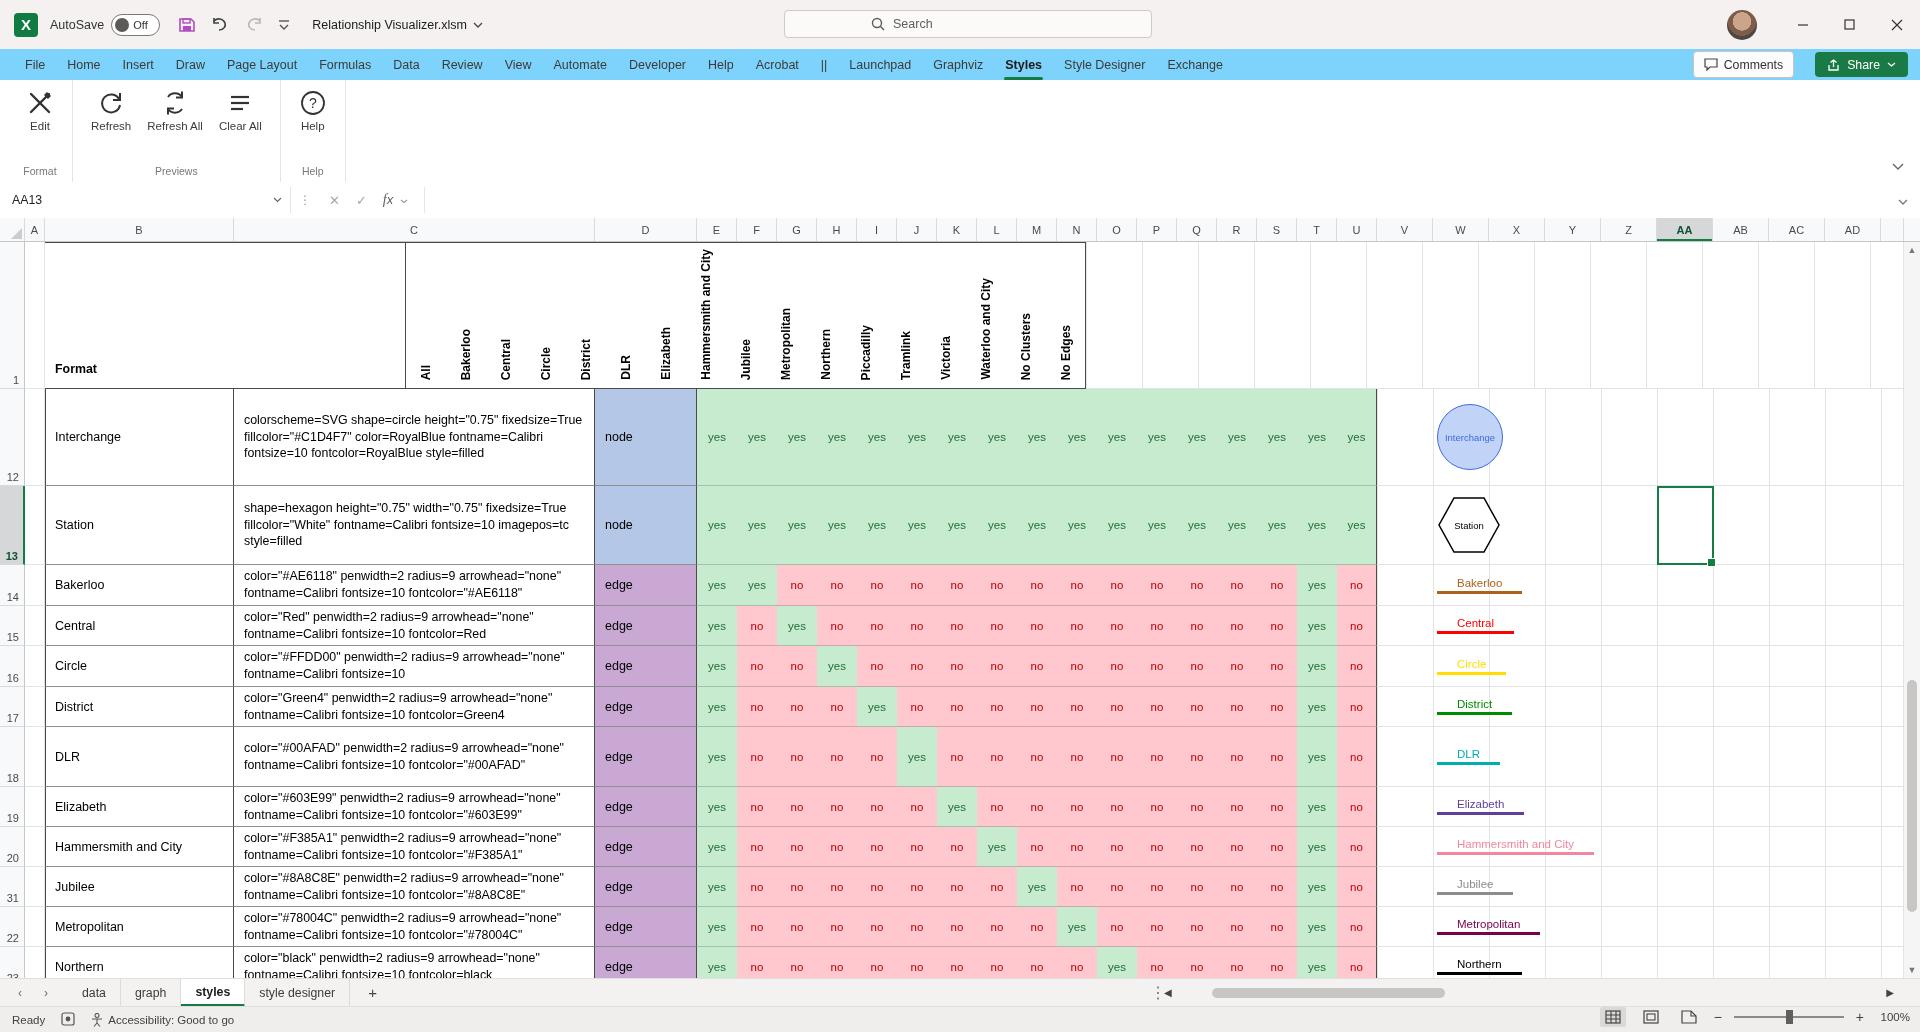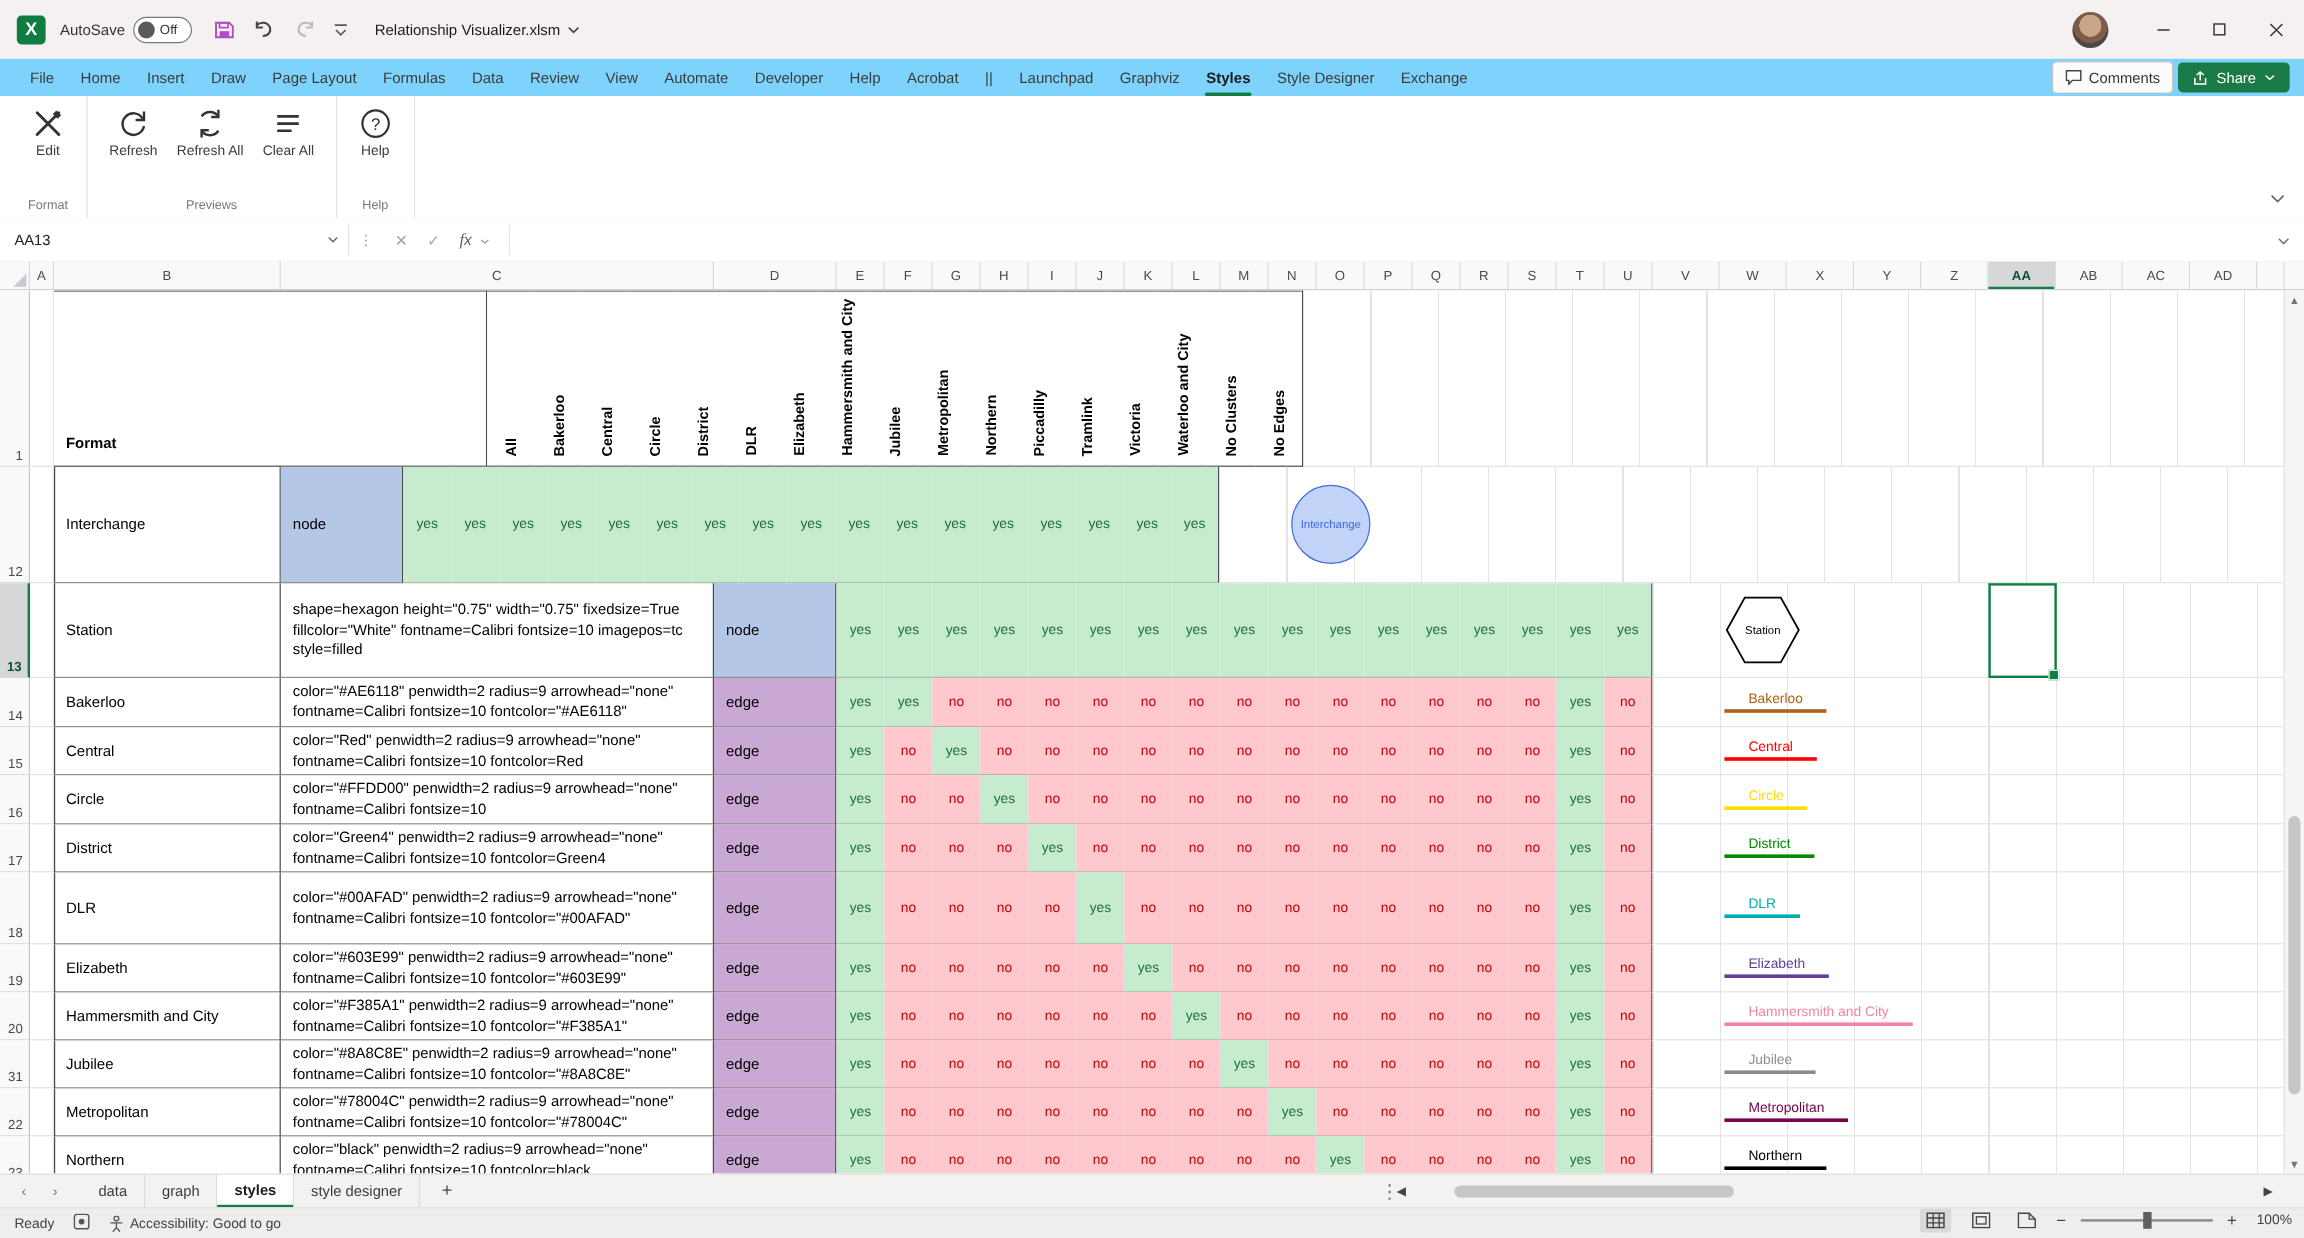--- a/index.html
+++ b/index.html
@@ -28,21 +28,21 @@
           background:radial-gradient(circle at 50% 38%,#caa58a 0 38%,#7d5c4a 39% 60%,#4c4742 61%);}
   .winbtn{width:47px;height:49px;display:flex;align-items:center;justify-content:center;color:#333;font-size:13px;}
 
   
   .menubar{position:absolute;left:0;top:49px;width:1920px;height:31px;background:#7dd3fc;
            display:flex;align-items:center;}
   .menu-tabs{display:flex;align-items:center;padding-left:14px;height:100%;}
   .menu-tab{padding:0 11px;font-size:12.5px;color:#3b3b3b;height:100%;display:flex;align-items:center;position:relative;}
   .menu-tab.active{font-weight:bold;color:#1b1b1b;}
   .menu-tab.active:after{content:"";position:absolute;left:10px;right:10px;bottom:0;height:3px;background:#137E43;border-radius:2px;}
-  .mb-right{position:absolute;right:12px;top:0;height:31px;display:flex;align-items:center;gap:4px;}
+  .mb-right{position:absolute;right:12px;top:0;height:31px;display:flex;align-items:center;gap:21px;}
   .comments-btn{display:flex;align-items:center;gap:6px;height:25px;padding:0 10px;border:1px solid #C9C4C2;
                 border-radius:4px;background:#FDFCFC;font-size:12.3px;color:#333;}
   .share-btn{display:flex;align-items:center;gap:7px;height:25px;padding:0 12px;border-radius:4px;
              background:#1A7A46;color:#fff;font-size:12.3px;}
 
   
   .ribbon{position:absolute;left:0;top:80px;width:1920px;height:102px;background:#fff;
           border-bottom:1px solid #E1DFDD;}
   .rgroups{display:flex;align-items:stretch;height:100%;padding-left:8px;}
   .rgroup{position:relative;display:flex;align-items:flex-start;padding:5px 10px 22px;border-right:1px solid #E6E4E2;}
@@ -188,20 +188,27 @@
             </svg>
         </span>
       </div>
       <div class="filename">
         <span>Relationship Visualizer.xlsm</span>
         <svg width="10" height="6" viewBox="0 0 10 6">
             <path d="M1 1 l4 4 4-4" fill="none" stroke="#444" stroke-width="1.3"></path>
           </svg>
       </div>
     </div>
+    <div class="searchbox">
+      <svg width="14" height="14" viewBox="0 0 14 14">
+          <circle cx="6" cy="6" r="4.5" fill="none" stroke="#5f5d5b" stroke-width="1.4"></circle>
+          <path d="M9.5 9.5 L13 13" stroke="#5f5d5b" stroke-width="1.4"></path>
+        </svg>
+      <span>Search</span>
+    </div>
     <div class="tb-right">
       <div class="avatar"></div>
       <div class="winbtn">
         <svg width="12" height="12" viewBox="0 0 12 12">
             <path d="M1 6 h10" stroke="#333" stroke-width="1.2"></path>
           </svg>
       </div>
       <div class="winbtn">
         <svg width="11" height="11" viewBox="0 0 11 11">
             <rect x="1" y="1" width="9" height="9" fill="none" stroke="#333" stroke-width="1.2"></rect>
@@ -435,20 +442,21 @@
         </div>
         <div class="cell cM lastm" style="height: 147px;">
           <span>No Edges</span>
         </div>
         <div class="cell cRight" style="height: 147px;"></div>
       </div>
       <div class="row">
         <div class="gut" style="height: 97px;">12</div>
         <div class="cell cA" style="height: 97px;"></div>
         <div class="cell cB" style="height: 97px;">Interchange</div>
+        <div class="cell cC" style="height: 97px;">colorscheme=SVG shape=circle height="0.75" fixedsize=True fillcolor="#C1D4F7" color=RoyalBlue fontname=Calibri fontsize=10 fontcolor=RoyalBlue style=filled</div>
         <div class="cell cD node-type" style="height: 97px;">node</div>
         <div class="cell cM yes" style="height: 97px;">yes</div>
         <div class="cell cM yes" style="height: 97px;">yes</div>
         <div class="cell cM yes" style="height: 97px;">yes</div>
         <div class="cell cM yes" style="height: 97px;">yes</div>
         <div class="cell cM yes" style="height: 97px;">yes</div>
         <div class="cell cM yes" style="height: 97px;">yes</div>
         <div class="cell cM yes" style="height: 97px;">yes</div>
         <div class="cell cM yes" style="height: 97px;">yes</div>
         <div class="cell cM yes" style="height: 97px;">yes</div>

